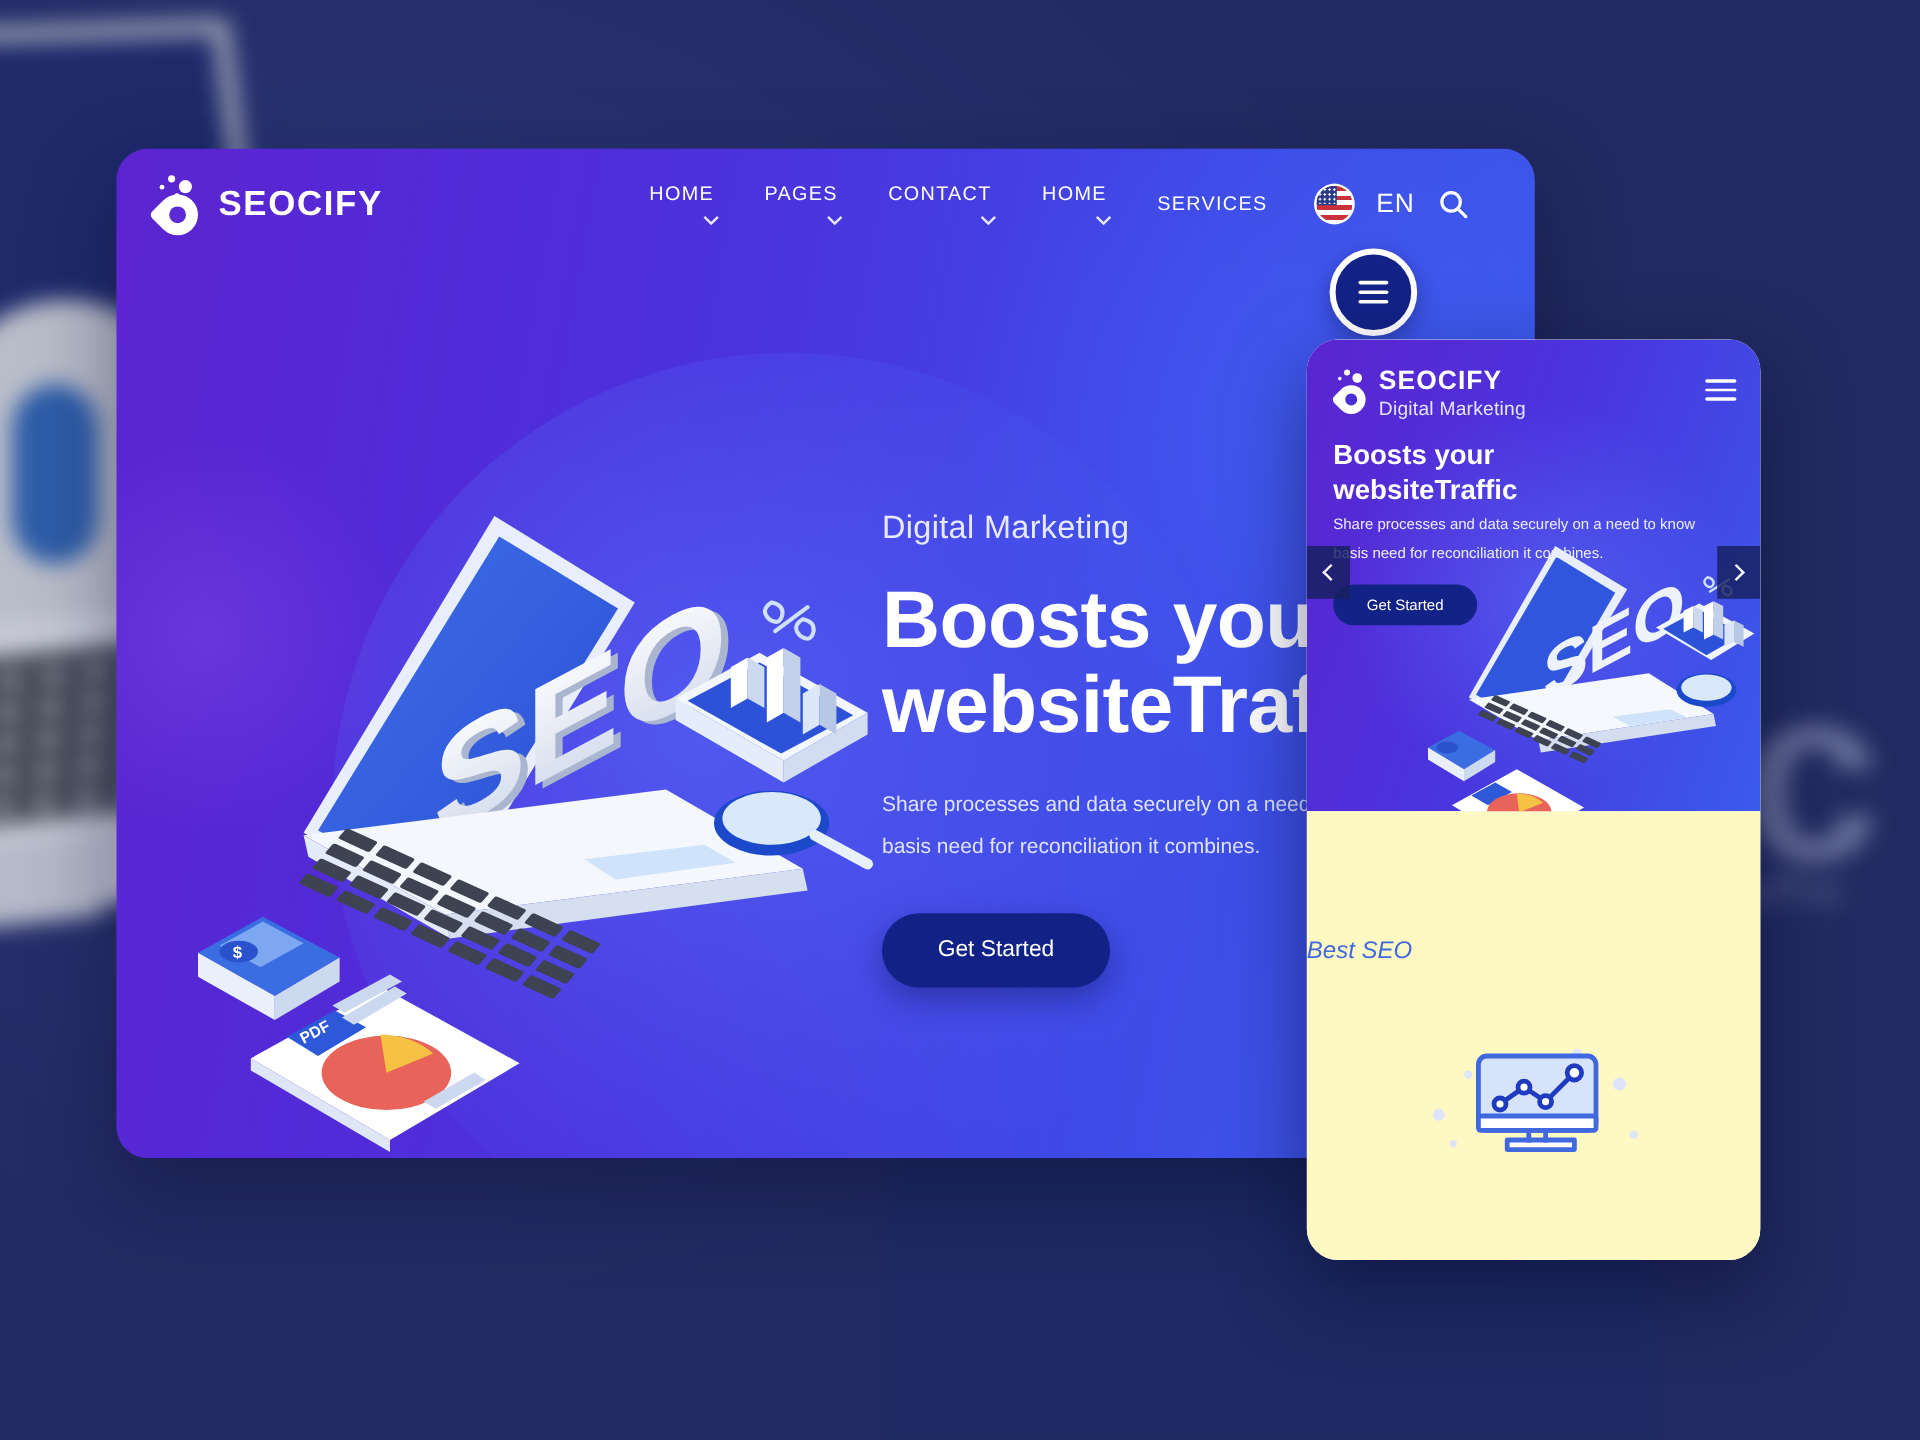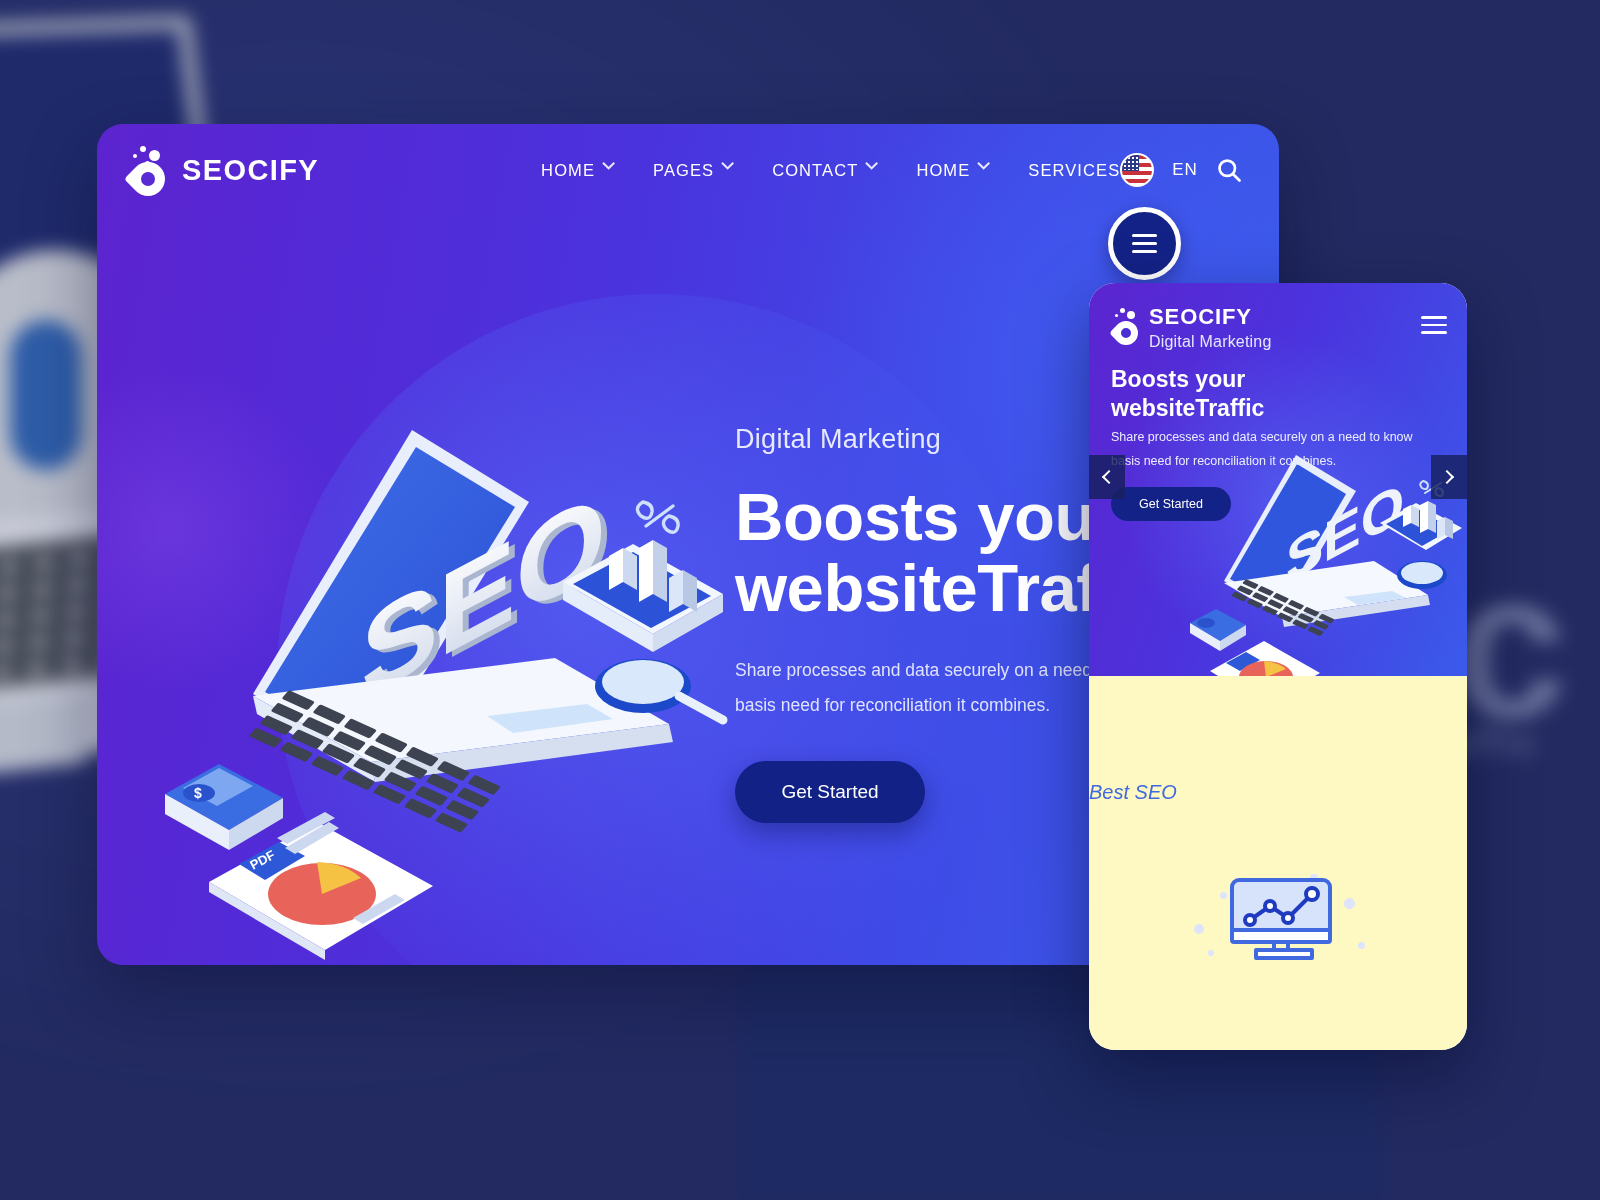--- a/index.html
+++ b/index.html
@@ -176,26 +176,27 @@
   }
 
   .nav-menu {
     display: flex;
     align-items: center;
     gap: 42px;
     margin-left: 222px;
   }
   .nav-item {
     display: flex;
-    align-items: flex-start;
+    align-items: flex-end;
     gap: 7px;
     color: #fff;
     font-size: 16.5px;
     letter-spacing: 1.1px;
     cursor: pointer;
+    flex-direction: column;
   }
   .chev {
     width: 9px; height: 9px;
     border-right: 2px solid rgba(255,255,255,.88);
     border-bottom: 2px solid rgba(255,255,255,.88);
     transform: rotate(45deg) translateY(-3px);
   }
 
   .nav-right {
     margin-left: auto;
@@ -223,21 +224,21 @@
     background: #2a3a86;
   }
   .flag-stars {
     position: absolute; left: 1px; top: 1px;
     width: 15px; height: 14px;
     background:
       radial-gradient(circle, #fff 0 .9px, transparent 1.1px) 0 0 / 4px 4px;
   }
   .lang {
     color: #fff;
-    font-size: 17px;
+    font-size: 22px;
     letter-spacing: .8px;
     text-align: right;
   }
   .search-icon { width: 28px; height: 28px; display: block; cursor: pointer; }
 
   .menu-fab {
     position: absolute;
     right: 98px; top: 83px;
     width: 73px; height: 73px;
     border-radius: 50%;

